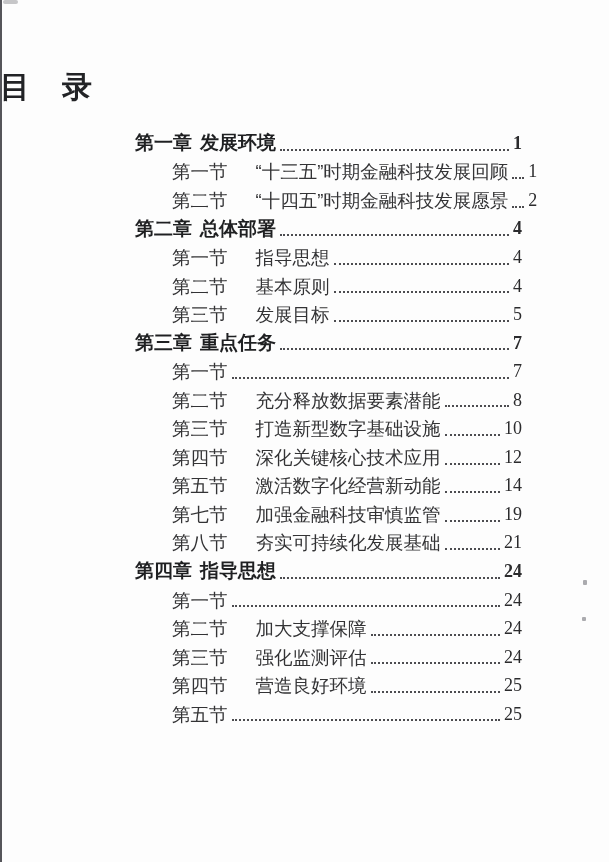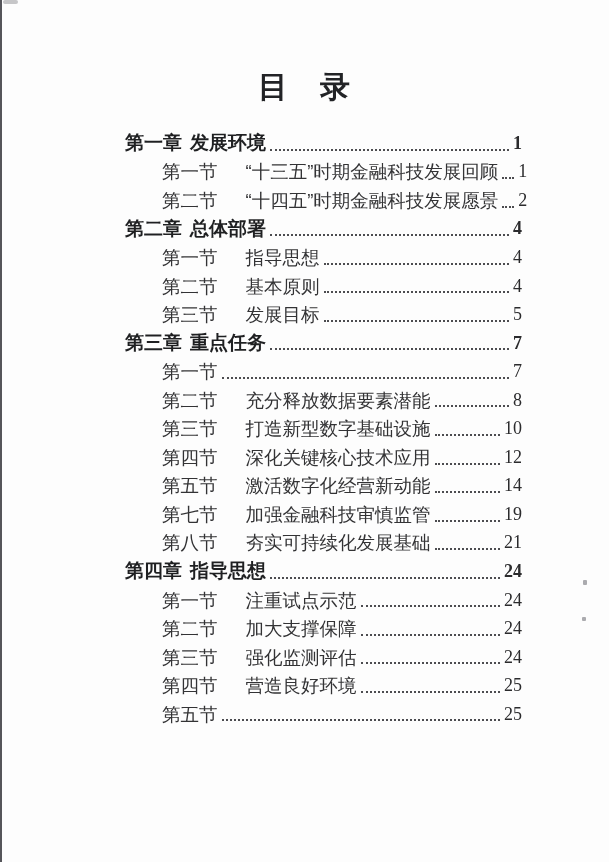--- a/index.html
+++ b/index.html
@@ -26,30 +26,30 @@
     background:#b3b3b6; opacity:.75;
     border-radius:2px;
   }
   .speck { position:absolute; background:#96969b; opacity:.8; border-radius:1px; }
   .speck-1 { left:583px; top:580px; width:4px; height:5px; }
   .speck-2 { left:582px; top:617px; width:4px; height:4px; }
 
   
   .title {
     margin:0; padding-top:71px;
-    text-align:center;
+    text-align:left;
     font-size:30px; line-height:32px;
     font-weight:700; color:#222326;
     letter-spacing:1px;
   }
 
   
   .toc {
     position:absolute;
-    left:125px; right:87px; top:129px;
+    left:135px; right:87px; top:129px;
   }
   .row {
     display:flex; align-items:center;
     height:28.55px;
     font-size:18.5px;
     color:#2e2e30;
     white-space:nowrap;
   }
   .row.chapter {
     font-weight:700;
@@ -178,21 +178,20 @@
         <span class="pg">21</span>
       </div>
       <div class="row chapter">
         <span class="num">第四章</span>
         <span class="ttl">指导思想</span>
         <span class="dots"></span>
         <span class="pg">24</span>
       </div>
       <div class="row section">
         <span class="num">第一节</span>
-        <span class="ttl">注重试点示范</span>
         <span class="dots"></span>
         <span class="pg">24</span>
       </div>
       <div class="row section">
         <span class="num">第二节</span>
         <span class="ttl">加大支撑保障</span>
         <span class="dots"></span>
         <span class="pg">24</span>
       </div>
       <div class="row section">

